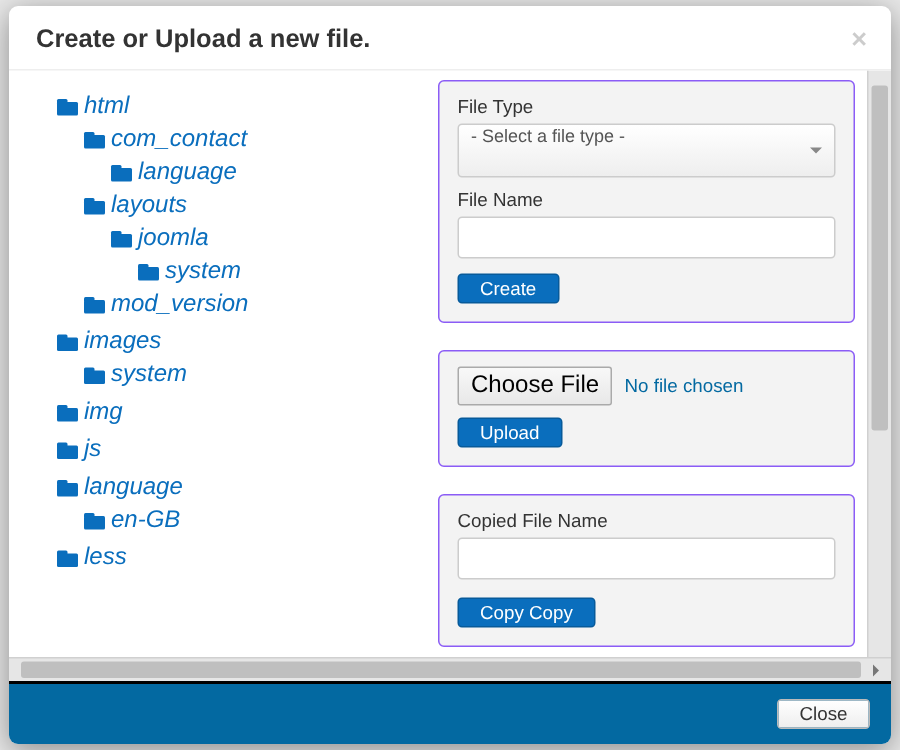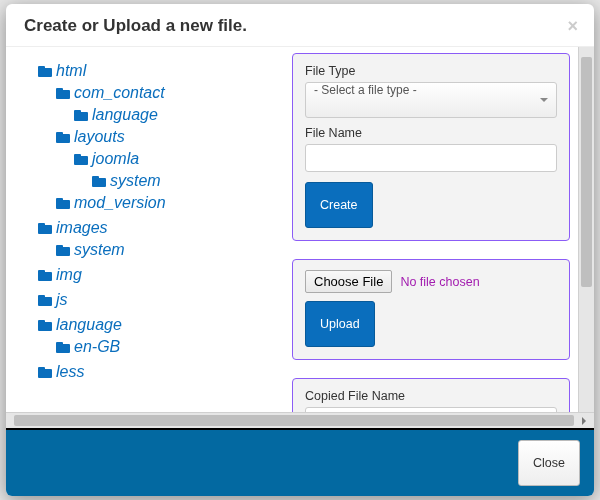--- a/index.html
+++ b/index.html
@@ -145,21 +145,21 @@
     height: 28px;
     border: 1px solid #ccc;
     border-radius: 3px;
     padding: 0 8px;
     font-size: 13px;
     background: #fff;
   }
   .btn {
     display: inline-block;
     font-size: 12.5px;
-    padding: 15px 14px;
+    padding: 2px 14px;
     border-radius: 3px;
     cursor: pointer;
     border: 1px solid transparent;
   }
   .btn-primary {
     background: #0a6ebd;
     color: #fff;
     border-color: #075a9a;
   }
   .btn-default {
@@ -167,30 +167,30 @@
     color: #333;
     border: 1px solid #bbb;
   }
   .file-row {
     display: flex;
     align-items: center;
     gap: 8px;
     margin-bottom: 8px;
   }
   .file-btn {
-    font-size: 13px;
+    font-size: 16px;
     padding: 3px 8px;
     background: linear-gradient(#f8f8f8,#e8e8e8);
     border: 1px solid #aaa;
     border-radius: 2px;
     cursor: pointer;
   }
   .file-status {
     font-size: 12.5px;
-    color: #a21caf;
+    color: #0369a1;
   }
   .hscroll {
     height: 16px;
     background: #e6e6e6;
     border-top: 1px solid #d0d0d0;
     position: relative;
   }
   .hscroll-thumb {
     position: absolute;
     top: 2px; bottom: 2px;

